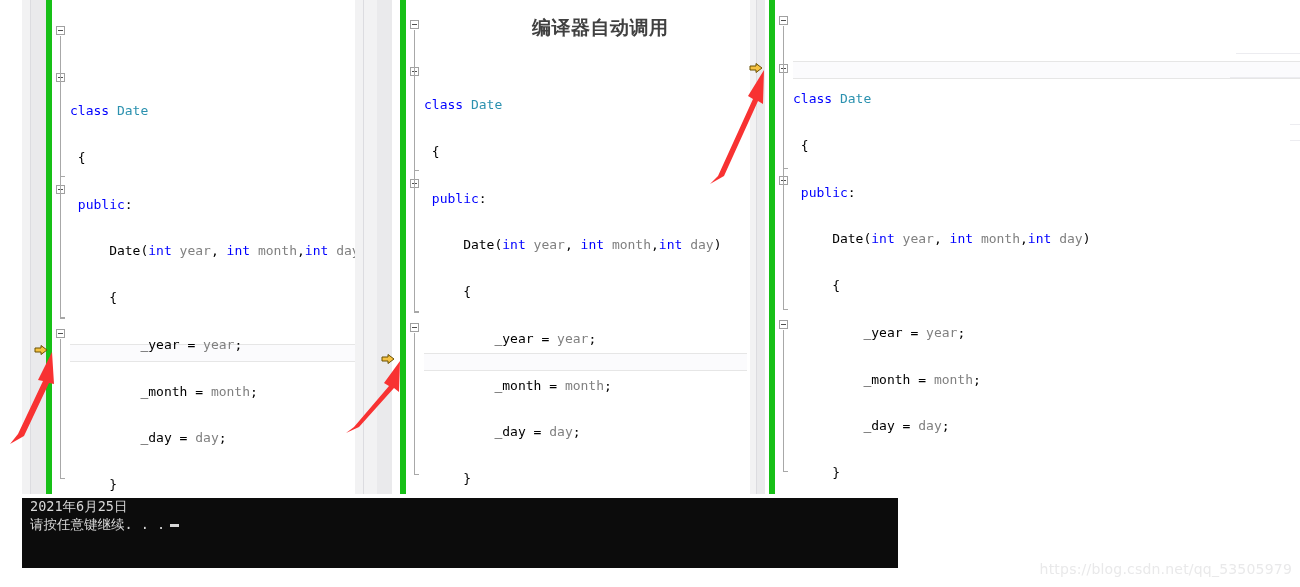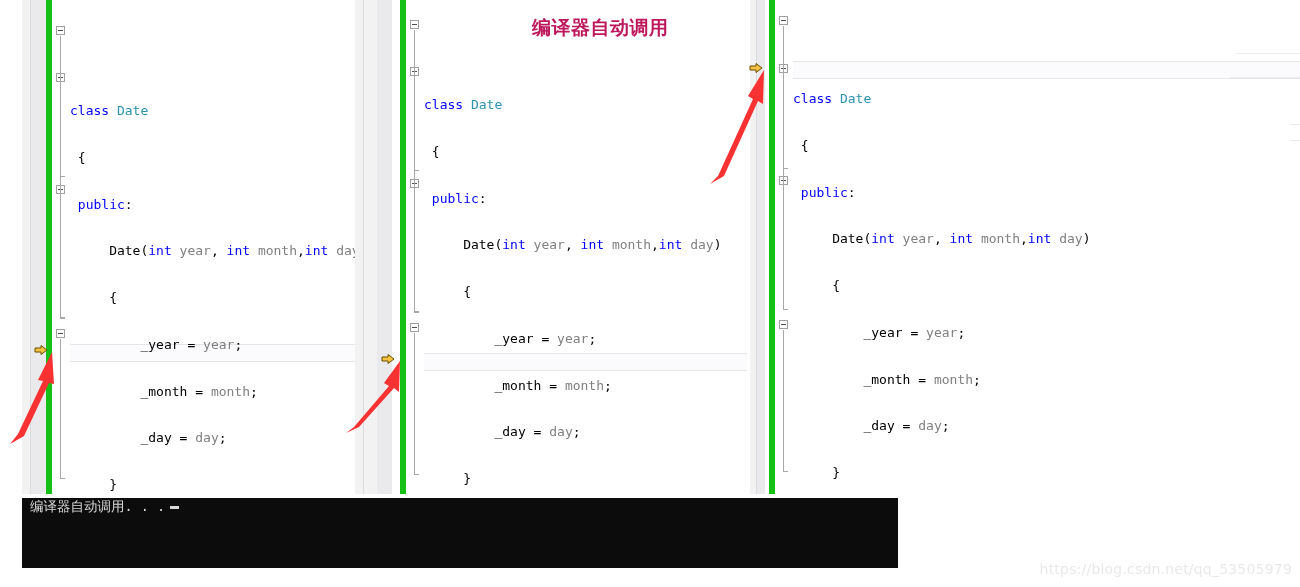--- a/index.html
+++ b/index.html
@@ -132,21 +132,21 @@
 
   
   .redarrow {
     position: absolute;
     z-index: 6;
   }
 
   
   .annot {
     position: absolute;
-    color: #be185d;
+    color: #404040;
     font-family: Liberation Sans, sans-serif;
     font-size: 19px;
     font-weight: bold;
     letter-spacing: 0.5px;
     z-index: 7;
     white-space: pre;
   }
 
   
   #console {
@@ -385,16 +385,17 @@
 <svg class="redarrow" style="left:706px; top:66px; width:62px; height:120px;" viewBox="0 0 62 120">
   <path d="M58 4 L42 30 L47 33 L12 110 L4 118 L18 110 L52 35 L57 38 Z" fill="#f83232"></path>
 </svg>
 
 <div class="hsep" style="left:1236px; top:53px; width:64px;"></div>
 <div class="hsep" style="left:1230px; top:77px; width:70px;"></div>
 <div class="hsep" style="left:1290px; top:124px; width:10px;"></div>
 <div class="hsep" style="left:1290px; top:140px; width:10px;"></div>
 
 <div id="console">
-  <div class="cline"><span>编译器自动调用. . .</span><span class="cursor"></span></div>
+  <div class="cline">2021年6月25日</div>
+  <div class="cline"><span>请按任意键继续. . .</span><span class="cursor"></span></div>
 </div>
 
 <div id="watermark">https://blog.csdn.net/qq_53505979</div>
 
 </body></html>

